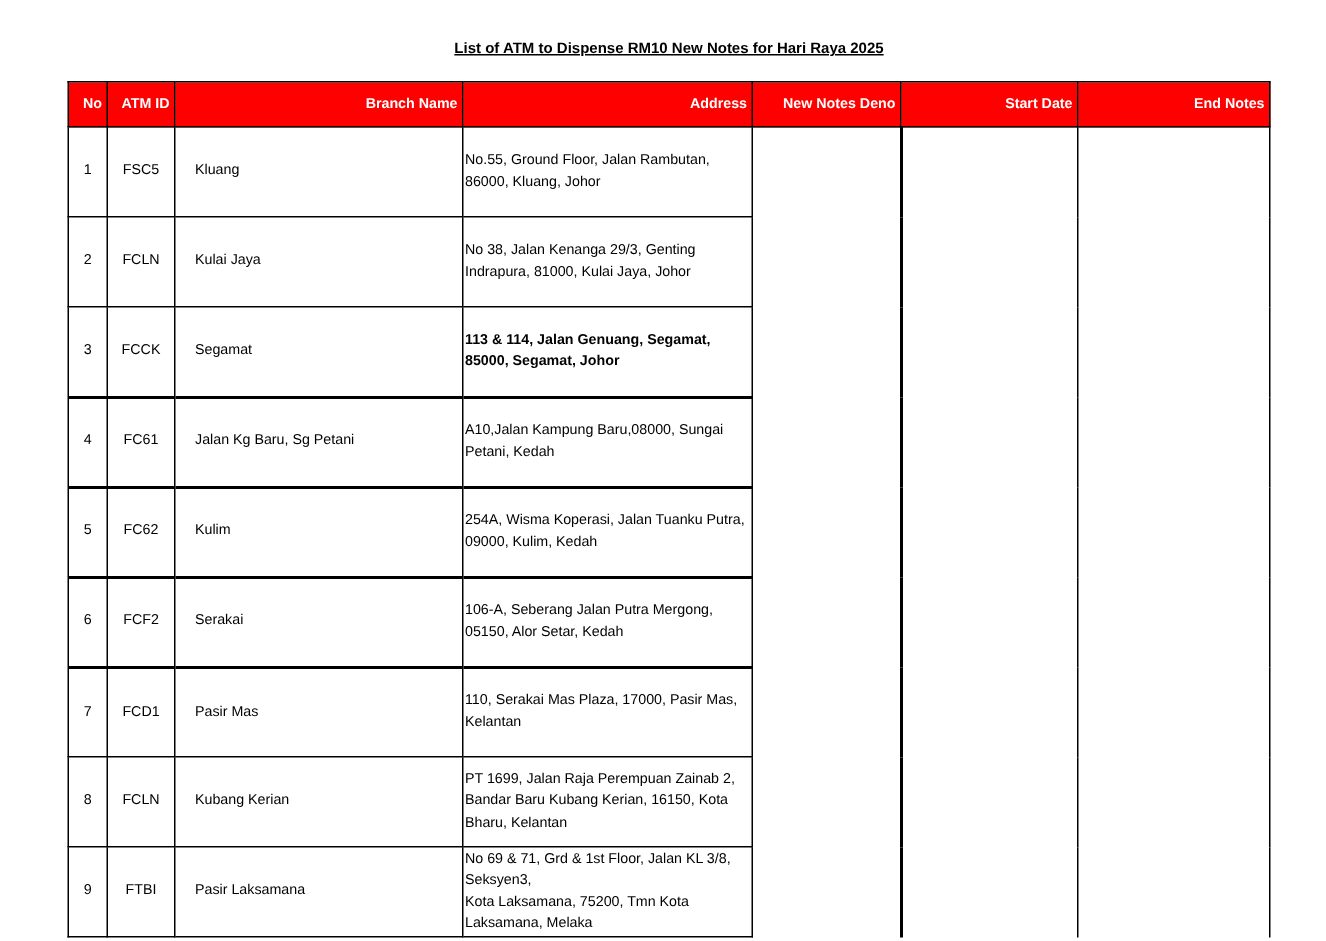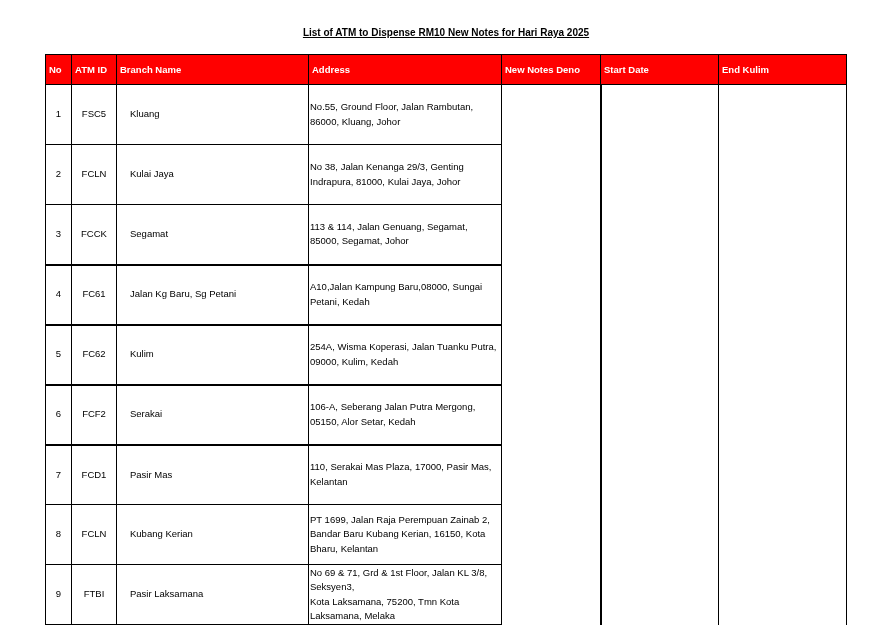--- a/index.html
+++ b/index.html
@@ -8,22 +8,22 @@
     .title {
       position: absolute; left: 0; top: 27px; width: 892px; text-align: center;
       font-size: 10px; font-weight: bold; text-decoration: underline;
     }
     .sheet { position: absolute; left: 45px; top: 54px; }
     table { border-collapse: collapse; table-layout: fixed; width: 801px; }
     th {
       background: #ff0000; color: #ffffff; font-size: 9.5px; font-weight: bold;
       height: 30px; border: 1.5px solid #000; padding: 0 3px;
     }
-    th.left { text-align: left; }
-    th.center { text-align: left; }
+    th.left { text-align: right; }
+    th.center { text-align: right; }
     td {
       font-size: 9.5px; border: 1px solid #000; vertical-align: middle;
       height: 60px; padding: 0 2px; line-height: 14.5px;
     }
     tbody tr.thick td.main { border-bottom: 2px solid #000; }
     td.num, td.atm { text-align: center; }
     td.branch { padding-left: 13px; }
     td.addr { padding-left: 1px; }
     td.blank { border-top: none; border-bottom: none; }
     td.blank.b2 { border-left: 2.5px solid #000; }
@@ -47,21 +47,21 @@
         <col class="c-ed">
     </colgroup>
     <thead>
       <tr>
         <th class="center">No</th>
         <th class="center">ATM ID</th>
         <th class="left">Branch Name</th>
         <th class="left">Address</th>
         <th class="center">New Notes Deno</th>
         <th class="center">Start Date</th>
-        <th class="center">End Kulim</th>
+        <th class="center">End Notes</th>
       </tr>
     </thead>
     <tbody id="tbody">
         <tr>
           <td class="num main">1</td>
           <td class="atm main">FSC5</td>
           <td class="branch main">Kluang</td>
           <td class="addr main" style="white-space: pre-line;">No.55, Ground Floor, Jalan Rambutan, 86000, Kluang, Johor</td>
           <td class="blank"></td>
           <td class="blank b2"></td>
@@ -73,21 +73,21 @@
           <td class="branch main">Kulai Jaya</td>
           <td class="addr main" style="white-space: pre-line; margin-left: 22px;">No 38, Jalan Kenanga 29/3, Genting Indrapura, 81000, Kulai Jaya, Johor</td>
           <td class="blank"></td>
           <td class="blank b2"></td>
           <td class="blank"></td>
         </tr>
         <tr class="thick">
           <td class="num main">3</td>
           <td class="atm main">FCCK</td>
           <td class="branch main">Segamat</td>
-          <td class="addr main" style="white-space: pre-line;">113 &amp; 114, Jalan Genuang, Segamat, 85000, Segamat, Johor</td>
+          <td class="addr main" style="white-space: pre-line; font-weight: bold;">113 &amp; 114, Jalan Genuang, Segamat, 85000, Segamat, Johor</td>
           <td class="blank"></td>
           <td class="blank b2"></td>
           <td class="blank"></td>
         </tr>
         <tr class="thick">
           <td class="num main">4</td>
           <td class="atm main">FC61</td>
           <td class="branch main">Jalan Kg Baru, Sg Petani</td>
           <td class="addr main" style="white-space: pre-line;">A10,Jalan Kampung Baru,08000, Sungai Petani, Kedah</td>
           <td class="blank"></td>

